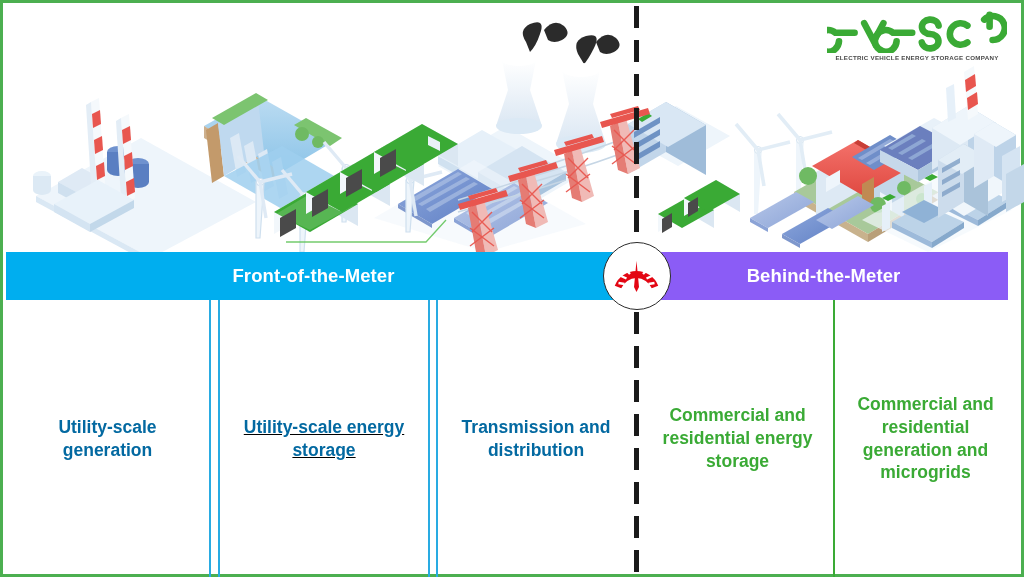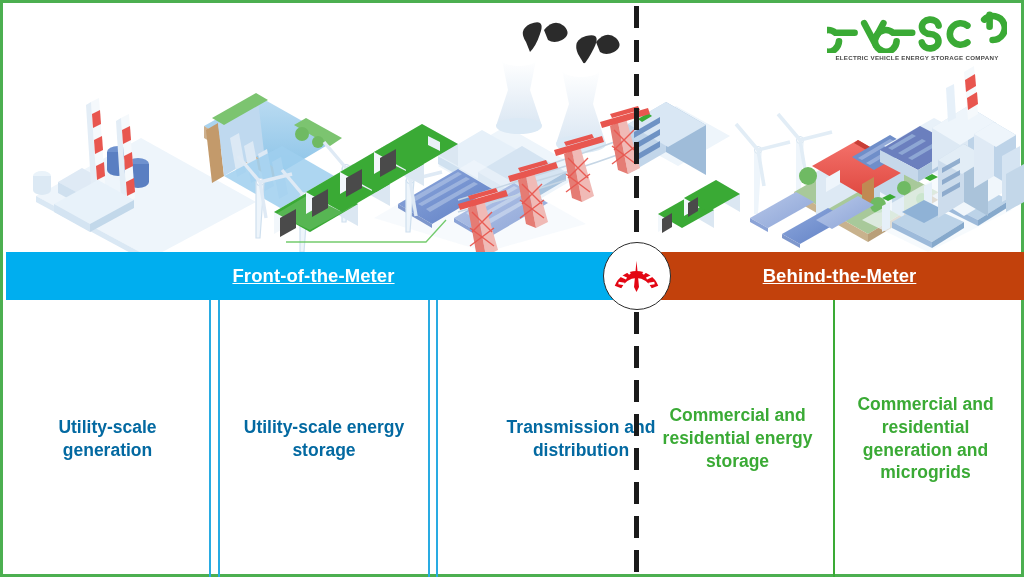--- a/index.html
+++ b/index.html
@@ -58,24 +58,23 @@
     height: 48px;
     top: 249px;
     display: flex;
     align-items: center;
     justify-content: center;
     color: #ffffff;
     font-weight: bold;
     font-size: 18.5px;
     letter-spacing: 0.1px;
     font-family: "Liberation Sans", sans-serif;
-    text-decoration: underline;
   }
   .banner-fom { left: 3px;   width: 631px; background: #00AEEF; }
-  .banner-btm { left: 634px; width: 387px; background: #c2410c; }
+  .banner-btm { left: 618px; width: 387px; background: #8b5cf6; }
   .banner-fom .banner-label { transform: translateX(-8px); }
   .banner-btm .banner-label { transform: translateX(9px); }
 
   
   .gauge {
     position: absolute;
     left: 600px;
     top: 239px;
     width: 68px;
     height: 68px;
@@ -593,25 +592,25 @@
     <div class="vline vline-blue" style="left:203px;"></div>
     <div class="vline vline-blue" style="left:212px;"></div>
     <div class="vline vline-blue" style="left:422px;"></div>
     <div class="vline vline-blue" style="left:430px;"></div>
     <div class="vline vline-green" style="left:827px;"></div>
 
     <div class="col" style="left:0px; width:203px;">
       <div class="col-label label-blue">Utility-scale generation</div>
     </div>
 
-    <div class="col" style="left:214px; width:208px;">
+    <div class="col" style="left:214px; width:208px;text-decoration:underline;">
       <div class="col-label label-blue">Utility-scale energy storage</div>
     </div>
 
-    <div class="col" style="left:432px; width:196px;margin-left:45px;">
+    <div class="col" style="left:432px; width:196px;">
       <div class="col-label label-blue">Transmission and distribution</div>
     </div>
 
     <div class="col" style="left:636px; width:191px;text-align:center;">
       <div class="col-label label-green">Commercial and residential energy storage</div>
     </div>
 
     <div class="col" style="left:829px; width:181px;">
       <div class="col-label label-green">Commercial and residential generation and microgrids</div>
     </div>

